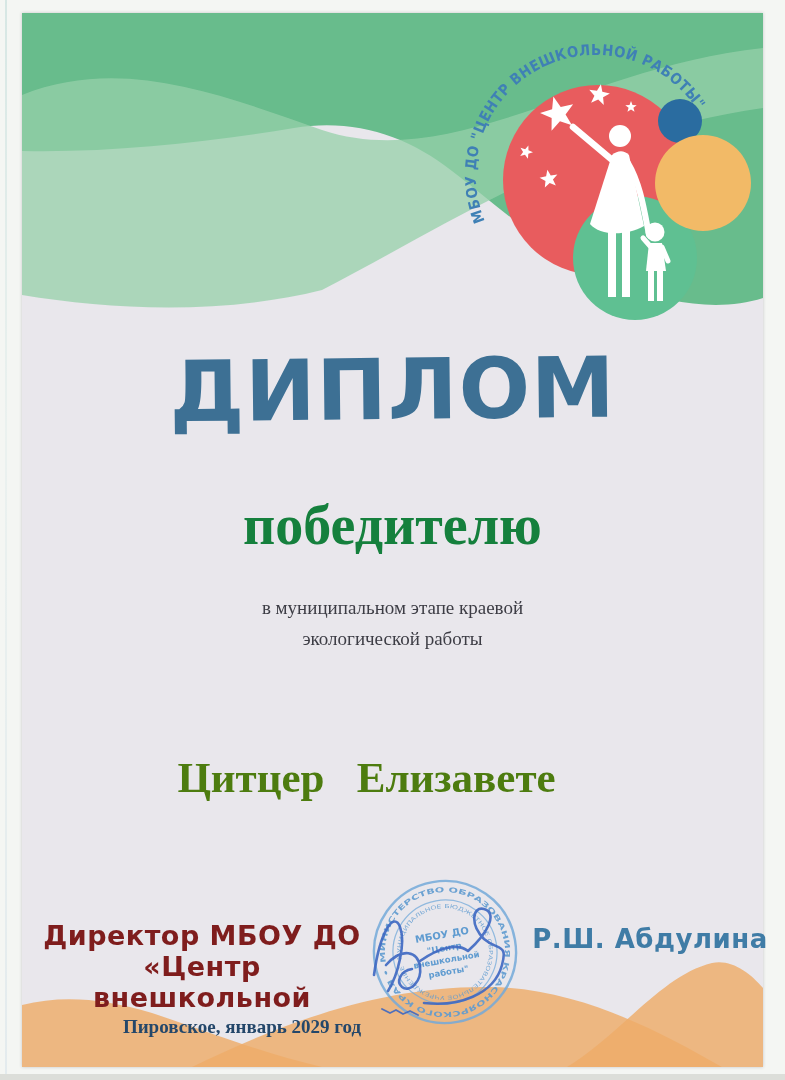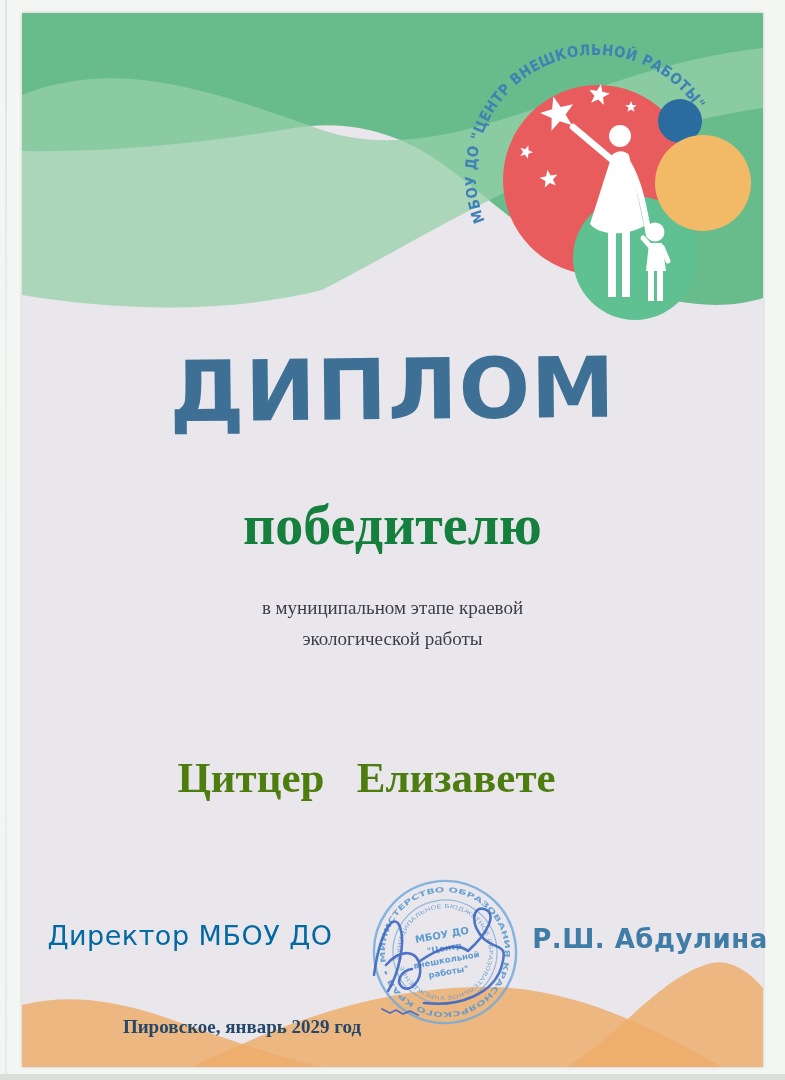--- a/index.html
+++ b/index.html
@@ -14,22 +14,22 @@
   .txt{position:absolute;left:0;width:741px;text-align:center;}
   .title-main{top:328px;font-size:84px;font-weight:700;letter-spacing:1px;color:#3d7094;
          transform:rotate(-.6deg);}
   .title-presented{top:424px;font-size:45px;font-weight:700;letter-spacing:1px;color:#7ecb8d;}
   .title-recipient{top:480px;font-family:"Liberation Serif",serif;font-weight:700;
          font-size:56px;color:#15803d;}
   .body-lines{top:579px;font-family:"Liberation Serif",serif;font-size:19px;line-height:31px;
          color:#3d3d45;}
   .recipient-name{top:696px;right:52px;width:689px;font-family:"Liberation Serif",serif;
          font-weight:700;font-size:43px;color:#4d7c0f;white-space:pre;margin-top:44px;}
-  .director-block{top:907px;left:0;width:336px;font-size:27px;font-weight:400;line-height:31px;
-         color:#0369a1;letter-spacing:.5px;}
+  .director-block{top:907px;left:12px;width:336px;font-size:27px;font-weight:700;line-height:31px;
+         color:#7f1d1d;letter-spacing:.5px;}
   .place-date{top:1003px;left:60px;width:320px;font-family:"Liberation Serif",serif;
          font-weight:700;font-size:19px;color:#24476a;}
   .signer-name{top:911px;left:490px;width:276px;font-size:26px;font-weight:700;color:#3f7ca6;
          letter-spacing:.5px;}
   .stamp-text{font-family:"DejaVu Sans",sans-serif;}
 </style>
 </head>
 <body>
 
 <div class="scan">
@@ -115,19 +115,20 @@
 
     <div class="txt body-lines">
       <div>в муниципальном этапе краевой</div>
       <div>экологической работы</div>
     </div>
 
     <div class="txt recipient-name">Цитцер   Елизавете</div>
 
     <div class="txt director-block">
       <div>Директор МБОУ ДО</div>
+      <div>«Центр внешкольной</div>
     </div>
 
     <div class="txt place-date">Пировское, январь 2029 год</div>
 
     <div class="txt signer-name">Р.Ш. Абдулина</div>
   </div>
 </div>
 
 </body></html>

